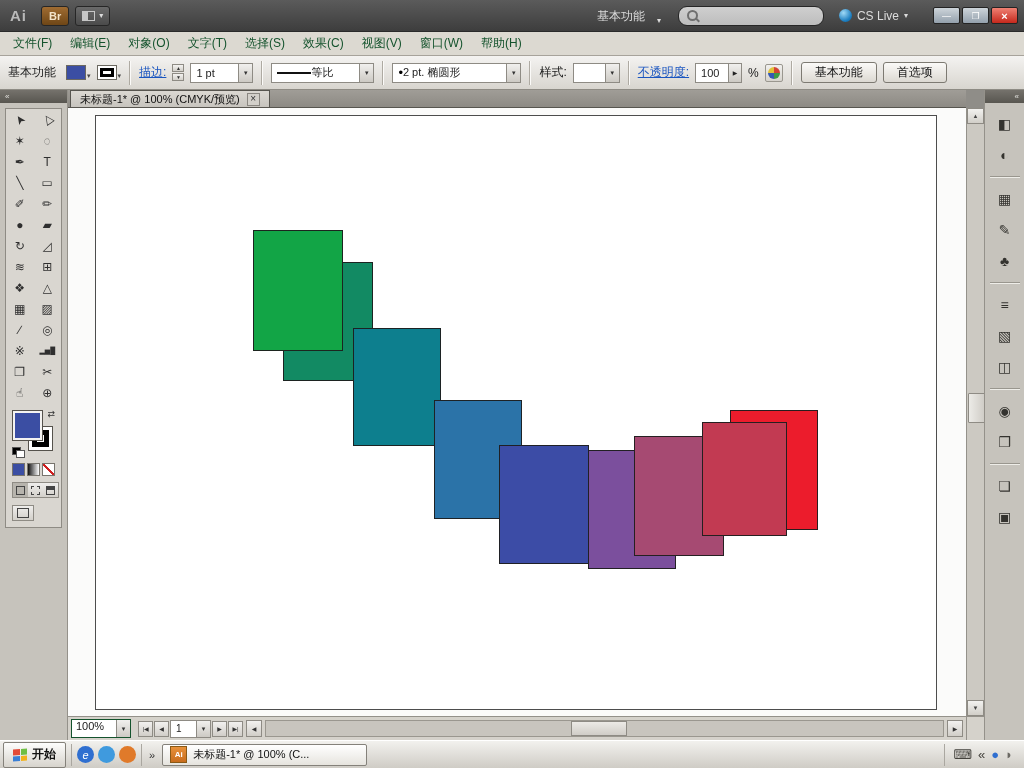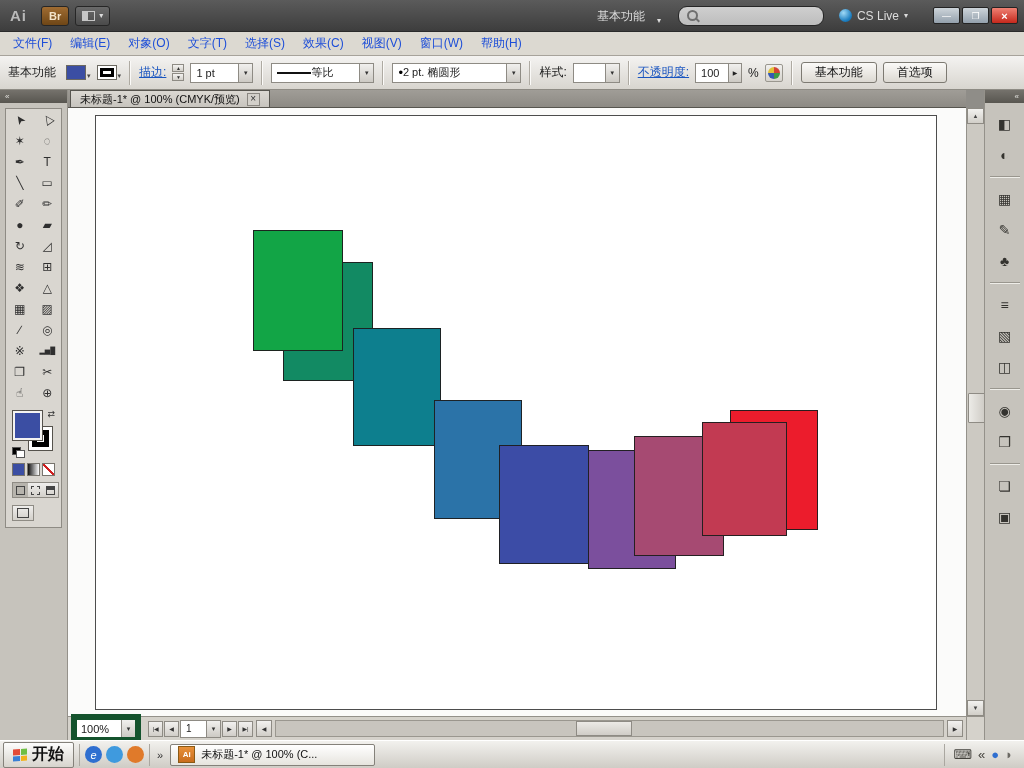--- a/index.html
+++ b/index.html
@@ -38,21 +38,21 @@
     background:radial-gradient(circle at 35% 30%,#9fd9f6,#1d7ec0 65%,#0c5a92)}
   .winbtns{display:flex;gap:2px;margin-left:10px}
   .winbtn{width:27px;height:17px;border:1px solid #232323;border-radius:2px;color:#fff;
     font-size:9px;line-height:14px;text-align:center;padding:0}
   .winbtn.min,.winbtn.res{background:linear-gradient(#cdd4da,#93a0ac)} 
   .winbtn.close{background:linear-gradient(#ef8173,#c5281c);font-size:11px;font-weight:bold}
 
   
   .menubar{position:absolute;left:0;top:32px;width:1024px;height:24px;box-sizing:border-box;
     background:#dcd9d1;border-bottom:1px solid #a7a39b;display:flex;align-items:center;padding:0 4px}
-  .menu-item{padding:4px 9px;font-size:12px;color:#1d4ed8}
+  .menu-item{padding:4px 9px;font-size:12px;color:#14532d}
 
   
   .controlbar{position:absolute;left:0;top:56px;width:1024px;height:34px;box-sizing:border-box;
     background:linear-gradient(#f4f3f1,#d8d5cf);border-bottom:1px solid #8e8b84;
     display:flex;align-items:center;gap:6px;padding:0 8px;font-size:12px}
   .cp-label{padding-right:4px;color:#222}
   .sep{width:0;height:24px;border-left:1px solid #aeaaa2;border-right:1px solid #fbfaf8;margin:0 2px}
   .swatch-wrap{display:flex;align-items:flex-end;gap:1px}
   .swatch{width:20px;height:15px;border:1px solid #6b6860;box-sizing:border-box;display:inline-block}
   .stroke-swatch{background:#fff;border:1px solid #6b6860;position:relative}
@@ -138,21 +138,21 @@
     border:1px solid #8e8b84;background:linear-gradient(#f2f1ef,#d1cec8);font-size:6px;color:#444}
   .vs-thumb{position:absolute;left:1px;top:285px;width:15px;height:28px;border:1px solid #8e8b84;
     background:linear-gradient(90deg,#ecebe7,#d0cdc7);border-radius:1px}
   .corner{position:absolute;left:966px;top:716px;width:18px;height:24px;background:#d5d2cb;
     border-left:1px solid #94918a;border-top:1px solid #94918a;box-sizing:border-box}
 
   
   .statusbar{position:absolute;left:68px;top:716px;width:898px;height:24px;box-sizing:border-box;
     background:#d5d2cb;border-top:1px solid #94918a;display:flex;align-items:center;gap:3px;
     padding:0 3px;font-size:11px}
-  .zoom-combo{width:54px;height:17px;background:#fff;border:6px solid #14532d;display:flex;align-items:center;padding-left:4px}
+  .zoom-combo{width:54px;height:17px;background:#fff;border:1px solid #14532d;display:flex;padding-left:4px}
   .nav{display:flex;align-items:center;gap:1px;margin-left:4px}
   .nav button{height:16px;min-width:15px;padding:0 2px;font-size:6px;color:#333;
     border:1px solid #8e8b84;background:linear-gradient(#f2f1ef,#d1cec8)}
   .ab-combo{height:16px;width:34px;background:#fff;border:1px solid #8e8b84;display:flex;align-items:center;padding-left:5px;font-size:10px}
   .status-area{width:175px;height:18px;margin-left:42px;display:flex;align-items:center;justify-content:center;position:relative;color:#222}
   .st-arrow{position:absolute;right:2px;font-size:8px;color:#111}
   .hs-arrow{height:17px;width:16px;padding:0;font-size:6px;color:#333;
     border:1px solid #8e8b84;background:linear-gradient(#f2f1ef,#d1cec8)}
   .hscroll{flex:1;height:17px;position:relative;background:#c8c5be;border:1px solid #9a978f;box-sizing:border-box}
   .hs-thumb{position:absolute;left:45%;top:0;width:56px;height:15px;border:1px solid #8e8b84;
@@ -167,21 +167,21 @@
   .rd-icon{width:27px;height:24px;display:flex;align-items:center;justify-content:center;
     font-size:14px;color:#34332f;border:1px solid transparent;border-radius:3px}
   .rd-sep{width:30px;height:0;border-top:1px solid #99968e;border-bottom:1px solid #eeede8;margin:3px 0}
 
   
   .taskbar{position:absolute;left:0;top:740px;width:1024px;height:28px;box-sizing:border-box;
     background:linear-gradient(#f2f1ee,#cfccc5);border-top:1px solid #fff;
     display:flex;align-items:center;gap:5px;padding:0 3px}
   .start-btn{height:22px;display:flex;align-items:center;gap:5px;padding:12px 9px;
     border:1px solid #84817a;border-radius:2px;background:linear-gradient(#fdfdfc,#d7d4cd);
-    font-weight:bold;font-size:16px;color:#111}
+    font-weight:bold;font-size:12px;color:#111}
   .win-flag{width:14px;height:12px;display:grid;grid-template-columns:1fr 1fr;grid-template-rows:1fr 1fr;gap:1px;transform:skewY(-4deg)}
   .win-flag i{display:block}
   .win-flag i:nth-child(1){background:#e34b38}.win-flag i:nth-child(2){background:#6fbf44}
   .win-flag i:nth-child(3){background:#3a7fd5}.win-flag i:nth-child(4){background:#f2b21c}
   .ql{display:flex;align-items:center;gap:4px;padding:0 5px;border-left:1px solid #aaa7a0;border-right:1px solid #aaa7a0;height:22px}
   .ql-icon{width:17px;height:17px;border-radius:50%;color:#fff;font-size:11px;font-style:italic;
     display:flex;align-items:center;justify-content:center}
   .ql-more{font-size:11px;color:#333;padding:0 2px}
   .task-btn{height:22px;width:205px;display:flex;align-items:center;gap:6px;padding:0 7px;box-sizing:border-box;
     border:1px solid #84817a;border-radius:2px;background:linear-gradient(#ffffff,#e6e4de);font-size:11px;color:#111}

